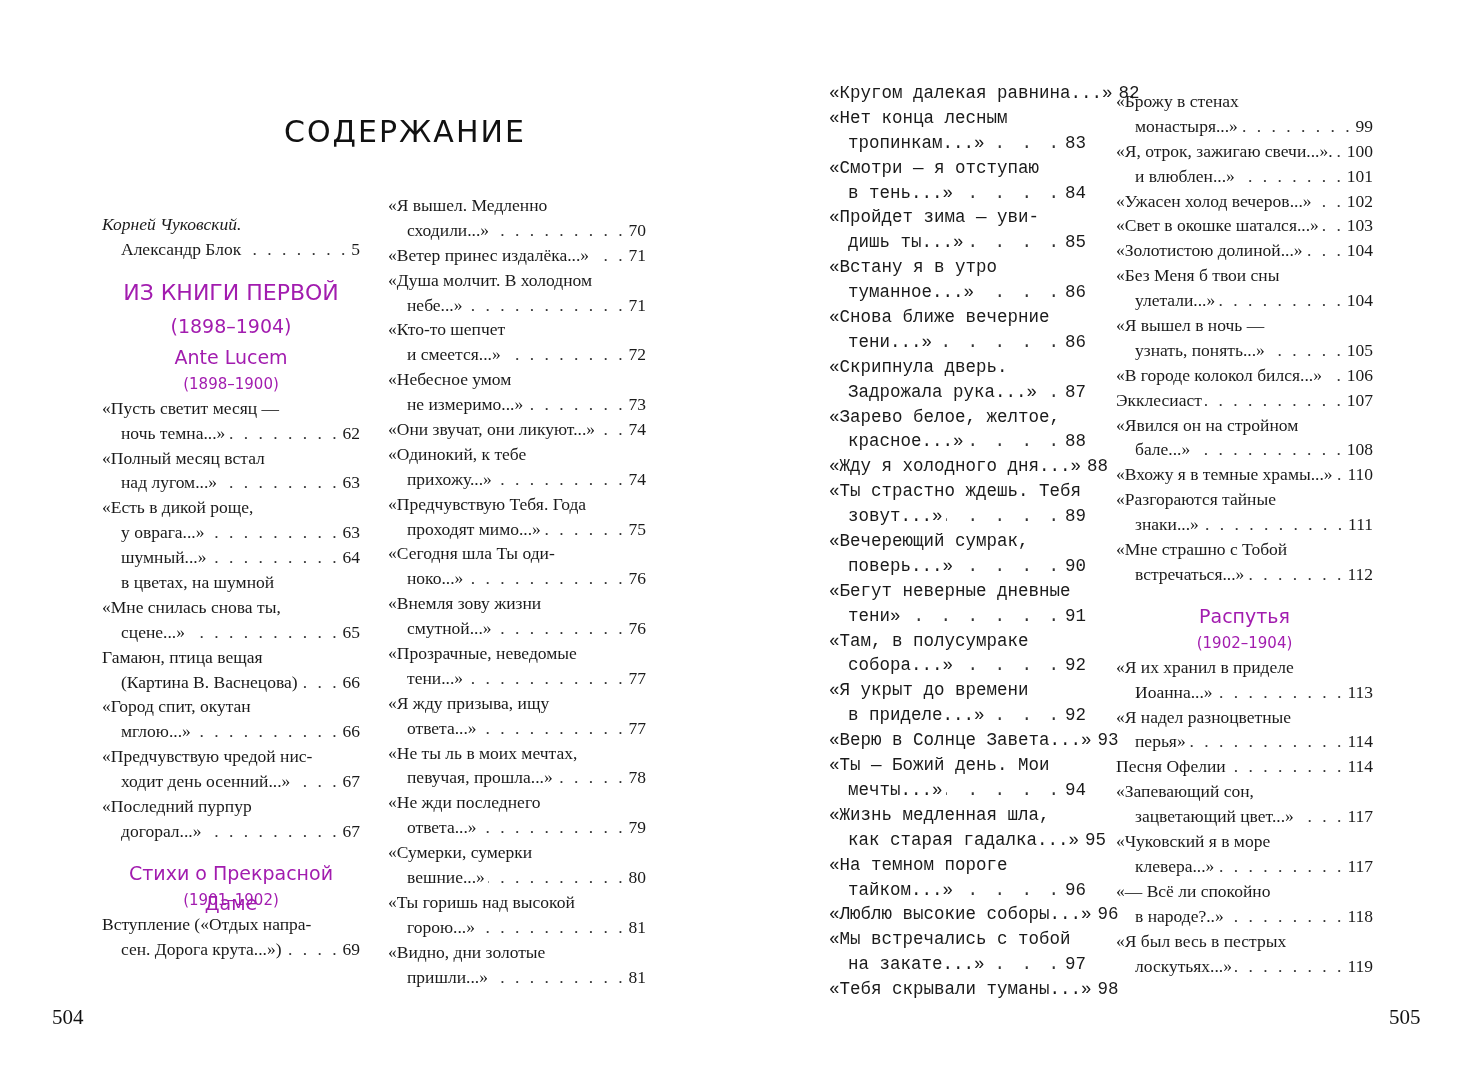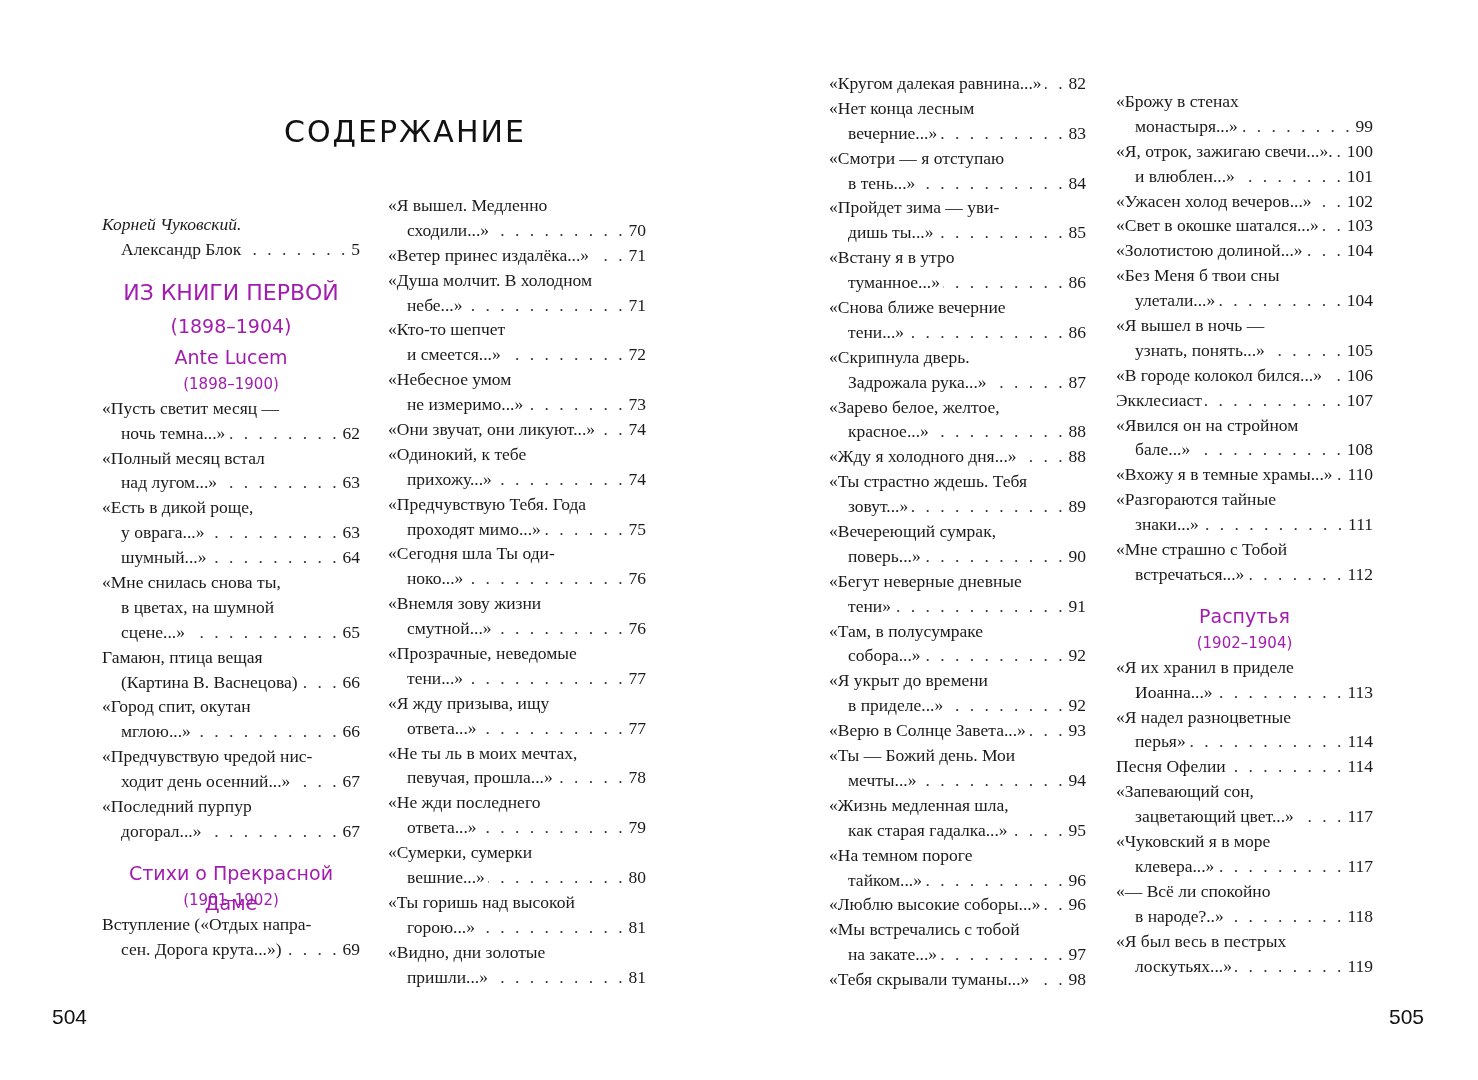--- a/index.html
+++ b/index.html
@@ -9,40 +9,40 @@
   .page-left { left: 0; width: 739px; }
   .page-right { left: 739px; width: 739px; }
   .title {
     position: absolute; left: 268px; top: 96px;
     font-family: "DejaVu Sans", sans-serif; font-size: 30px; letter-spacing: 2px;
     color: #111; font-weight: normal; margin: 16px; line-height: 40px;
   }
   .col { position: absolute; font-family: "Liberation Serif", serif; font-size: 17.5px; }
   .col-1 { left: 102px; top: 193px; width: 258px; }
   .col-2 { left: 388px; top: 193px; width: 258px; }
-  .col-3 { left: 90px; top: 71px; width: 257px; }
+  .col-3 { left: 90px; top: 81px; width: 257px; font-family: Liberation Mono, monospace; }
   .col-4 { left: 377px; top: 89px; width: 257px; }
   .line { height: 24.9px; line-height: 24.9px; white-space: nowrap; position: relative; }
   .indent { padding-left: 19px; }
   .entry-line { display: flex; align-items: baseline; }
   .entry-line .txt { flex: 0 0 auto; }
   .entry-line .dots {
     flex: 1 1 auto; overflow: hidden; white-space: nowrap;
     letter-spacing: 3px; color: #333; margin: 0 3px; text-align: right; direction: rtl;
   }
   .entry-line .num { flex: 0 0 auto; text-align: right; }
   .ital { font-style: italic; margin-top: 19px; }
   .sec-head { font-family: "DejaVu Sans", sans-serif; text-align: center; color: #a21caf; }
   .sec-big { font-size: 22px; height: 34px; line-height: 34px; }
   .sec-years-big { font-size: 19px; height: 32px; line-height: 32px; }
   .sec-mid { font-size: 19px; height: 30px; line-height: 30px; }
   .sec-years { font-size: 15px; height: 24px; line-height: 24px; }
   .gap { height: 14px; }
   .folio {
-    position: absolute; top: 1005px; font-family: Liberation Sans, sans-serif; font-size: 21px; color: #111;
+    position: absolute; top: 1005px; font-family: Liberation Serif, serif; font-size: 21px; color: #111;
   }
   .folio-left { left: 52px; }
   .folio-right { left: 650px; }
 </style>
 </head>
 <body>
 
 <div class="spread">
 
   <div class="page page-left">
@@ -86,22 +86,22 @@
             </div>
           </div>
           <div>
             <div class="line indent entry-line">
               <span class="txt">шумный...»</span>
               <span class="dots">. . . . . . . . . . . . . . . . . . . . . . . . . . . . . . . . . . . . . . . .</span>
               <span class="num">64</span>
             </div>
           </div>
           <div>
+            <div class="line indent"><span class="txt">в цветах, на шумной</span></div>
             <div class="line"><span class="txt">«Мне снилась снова ты,</span></div>
-            <div class="line indent"><span class="txt">в цветах, на шумной</span></div>
             <div class="line indent entry-line">
               <span class="txt">сцене...»</span>
               <span class="dots">. . . . . . . . . . . . . . . . . . . . . . . . . . . . . . . . . . . . . . . .</span>
               <span class="num">65</span>
             </div>
           </div>
           <div>
             <div class="line"><span class="txt">Гамаюн, птица вещая</span></div>
             <div class="line indent entry-line">
               <span class="txt">(Картина В. Васнецова)</span>
@@ -297,21 +297,21 @@
           <div>
             <div class="line entry-line">
               <span class="txt">«Кругом далекая равнина...»</span>
               <span class="dots">. . . . . . . . . . . . . . . . . . . . . . . . . . . . . . . . . . . . . . . .</span>
               <span class="num">82</span>
             </div>
           </div>
           <div>
             <div class="line"><span class="txt">«Нет конца лесным</span></div>
             <div class="line indent entry-line">
-              <span class="txt">вечерние...»</span>
+              <span class="txt">тропинкам...»</span>
               <span class="dots">. . . . . . . . . . . . . . . . . . . . . . . . . . . . . . . . . . . . . . . .</span>
               <span class="num">83</span>
             </div>
           </div>
           <div>
             <div class="line"><span class="txt">«Смотри — я отступаю</span></div>
             <div class="line indent entry-line">
               <span class="txt">в тень...»</span>
               <span class="dots">. . . . . . . . . . . . . . . . . . . . . . . . . . . . . . . . . . . . . . . .</span>
               <span class="num">84</span>

